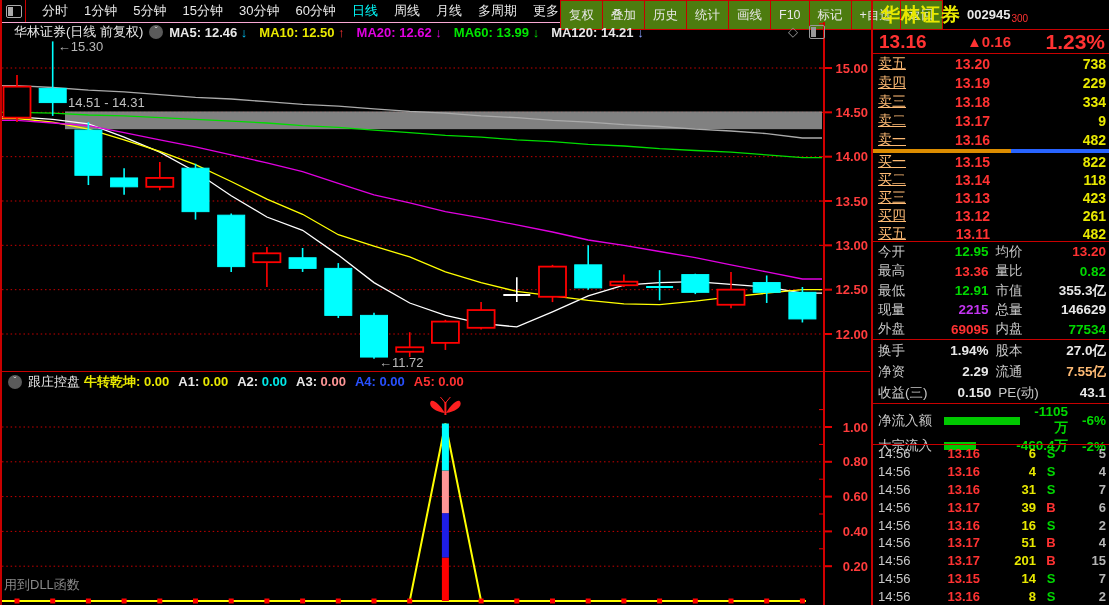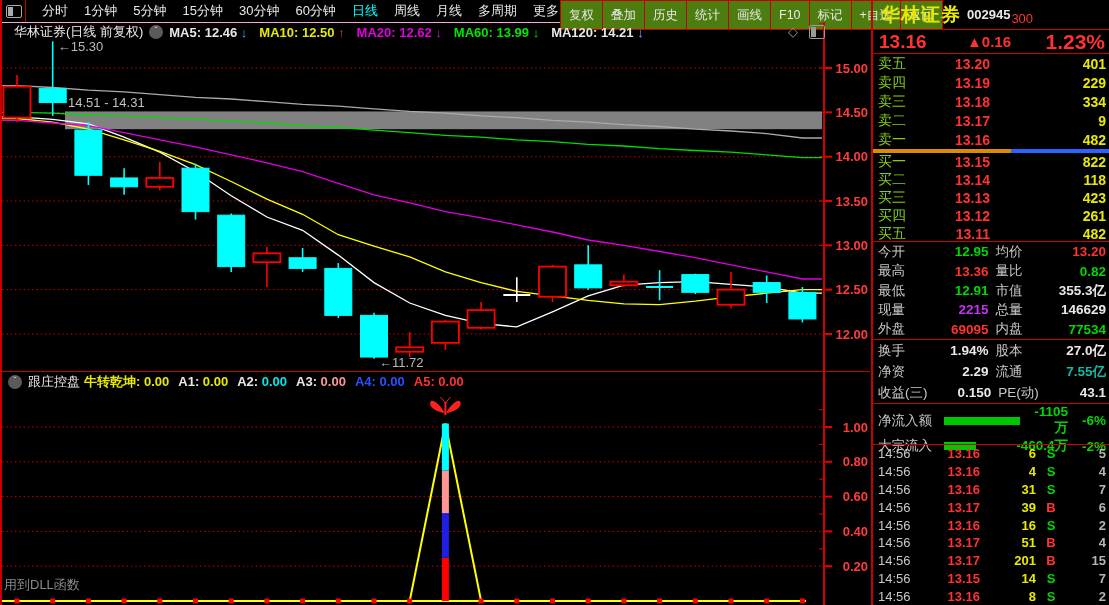--- a/index.html
+++ b/index.html
@@ -34,29 +34,29 @@
   .indheader{position:absolute;left:0;top:373px;height:17px;display:flex;align-items:center;z-index:6;font-size:13px;}
   .indheader .name{color:#e8e8e8;margin-right:4px;}
   .indf{margin-right:9px;font-weight:bold;white-space:nowrap;}
   .watermark{position:absolute;left:2px;top:576px;color:#8a8a8a;font-size:13px;z-index:7;}
   
   .quote{position:absolute;left:869px;top:0;width:240px;height:605px;border-left:2px solid #c80000;
     box-sizing:border-box;display:flex;flex-direction:column;color:#c8c8c8;}
   .qhead{height:29px;display:flex;align-items:center;padding-left:8px;}
   .qname{color:#e8e800;font-weight:bold;font-size:19px;letter-spacing:1px;}
   .qcode{color:#e8e8e8;font-weight:bold;font-size:13px;margin-left:6px;}
-  .qsub{color:#ff3232;font-size:13px;margin-left:1px;margin-top:8px;}
+  .qsub{color:#ff3232;font-size:10px;margin-left:1px;margin-top:8px;}
   .qprice{height:23px;border-top:1px solid #c80000;display:flex;align-items:center;color:#ff3232;font-weight:bold;padding:0 6px;}
   .qprice .big{font-size:19px;flex:0 0 88px;}
   .qprice .chg{font-size:15px;flex:1;}
   .qprice .pct{font-size:21px;}
   .qasks{height:95px;border-top:1px solid #c80000;display:flex;flex-direction:column;}
   .qbids{height:88px;display:flex;flex-direction:column;}
   .qrow{flex:1;display:flex;align-items:center;padding:0 5px;font-size:14px;}
-  .qrow .lbl{width:42px;color:#84cc16;}
+  .qrow .lbl{width:42px;color:#fdba74;text-decoration:underline;}
   .qrow .prc{width:70px;text-align:right;color:#ff3232;font-weight:bold;}
   .qrow .vol{flex:1;text-align:right;color:#e8e800;font-weight:bold;}
   .weibi{height:4px;display:flex;}
   .wb-l{width:58%;background:#dc8c00;}
   .wb-r{flex:1;background:#2864ff;}
   .qstats{height:97px;border-top:1px solid #c80000;display:flex;flex-direction:column;}
   .qstats.s2{height:63px;}
   .srow{flex:1;display:flex;align-items:center;padding:0 5px;font-size:13.5px;}
   .srow .sl{min-width:44px;color:#c8c8c8;white-space:nowrap;}
   .srow .sv{flex:1;text-align:right;font-weight:bold;white-space:nowrap;}
@@ -285,21 +285,21 @@
     </div>
     <div class="qprice">
       <span class="big">13.16</span>
       <span class="chg">▲0.16</span>
       <span class="pct">1.23%</span>
     </div>
     <div class="qasks" id="asks">
         <div class="qrow">
           <span class="lbl">卖五</span>
           <span class="prc">13.20</span>
-          <span class="vol">401</span>
+          <span class="vol">738</span>
         </div>
         <div class="qrow">
           <span class="lbl">卖四</span>
           <span class="prc">13.19</span>
           <span class="vol">229</span>
         </div>
         <div class="qrow">
           <span class="lbl">卖三</span>
           <span class="prc">13.18</span>
           <span class="vol">334</span>
@@ -382,21 +382,21 @@
         <div class="srow">
           <span class="sl">换手</span>
           <span class="sv" style="color: rgb(232, 232, 232);">1.94%</span>
           <span class="sl2">股本</span>
           <span class="sv" style="color: rgb(232, 232, 232);">27.0亿</span>
         </div>
         <div class="srow">
           <span class="sl">净资</span>
           <span class="sv" style="color: rgb(232, 232, 232);">2.29</span>
           <span class="sl2">流通</span>
-          <span class="sv" style="color: #14b8a6;">7.55亿</span>
+          <span class="sv" style="color: #fdba74;">7.55亿</span>
         </div>
         <div class="srow">
           <span class="sl">收益(三)</span>
           <span class="sv" style="color: rgb(232, 232, 232);">0.150</span>
           <span class="sl2">PE(动)</span>
           <span class="sv" style="color: rgb(232, 232, 232);">43.1</span>
         </div>
       </div>
     <div class="qflows" id="flows">
         <div class="frow">

